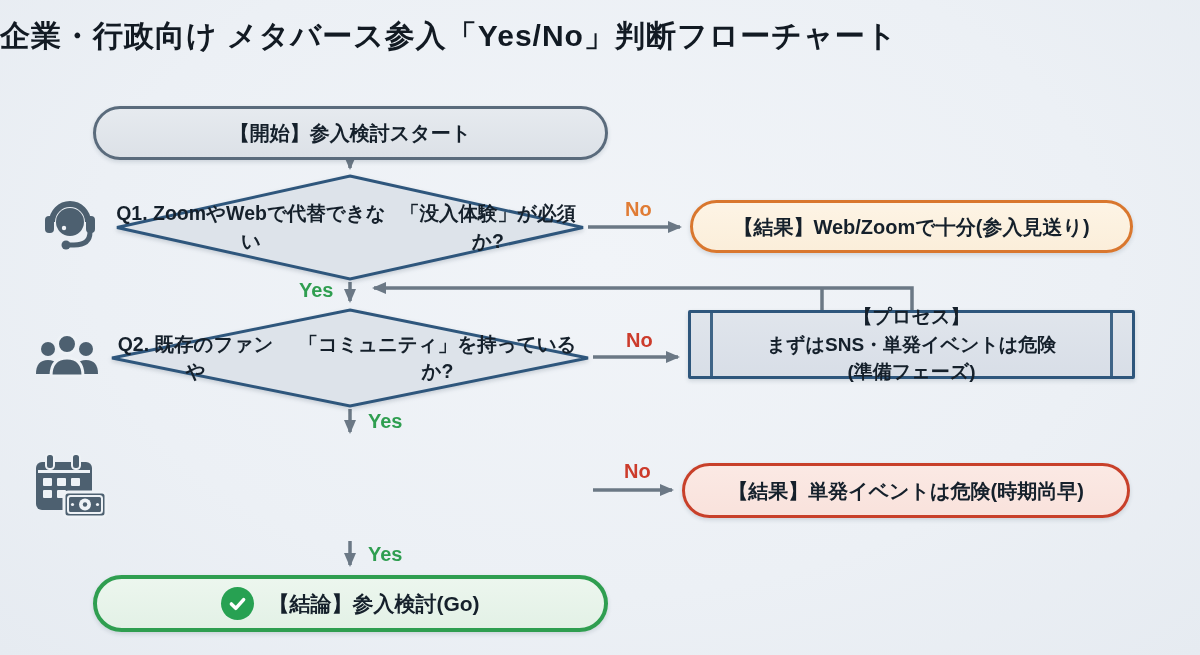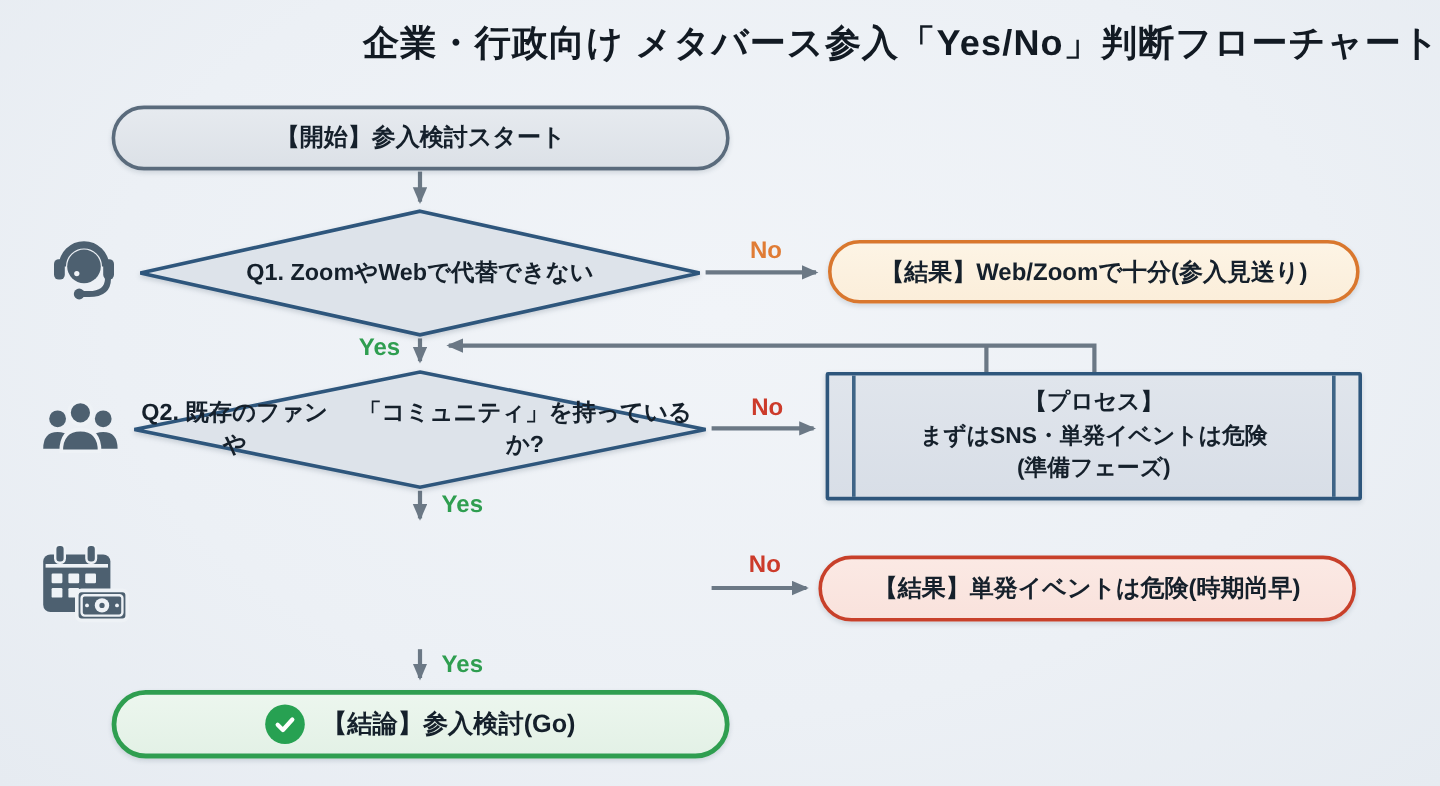--- a/index.html
+++ b/index.html
@@ -6,43 +6,43 @@
   body{
     font-family:"Liberation Sans","DejaVu Sans",sans-serif;
     background:#e9edf2;
   }
   .canvas{
     position:relative;width:1200px;height:655px;overflow:hidden;
     background:radial-gradient(ellipse at 50% 40%, #f1f4f8 0%, #ecf0f5 60%, #e6ebf1 100%);
     color:#15202b;
   }
   .title{
-    position:absolute;left:0;top:16px;width:100%;text-align:right;
+    position:absolute;left:0;top:16px;width:100%;text-align:left;
     font-size:30px;font-weight:800;letter-spacing:1px;color:#121a23;
   }
   
   .wires{position:absolute;left:0;top:0;width:1200px;height:655px;pointer-events:none;}
   
   .node{
     position:absolute;display:flex;align-items:center;justify-content:center;
     text-align:center;font-weight:700;font-size:20px;line-height:1.3;
     box-sizing:border-box;box-shadow:0 2px 4px rgba(40,60,80,.16);
   }
   .start{
-    left:93px;top:88px;width:515px;height:54px;border-radius:28px;
+    left:93px;top:106px;width:515px;height:54px;border-radius:28px;
     background:linear-gradient(180deg,#e6eaef 0%,#dce1e7 100%);
     border:3px solid #5a6b7c;
   }
   .result1{
     left:690px;top:200px;width:443px;height:53px;border-radius:27px;
     background:linear-gradient(180deg,#fdf4e5 0%,#fbeeda 100%);
     border:3px solid #d9772e;font-size:20px;
   }
   .process{
-    left:688px;top:310px;width:447px;height:107px;border-radius:2px;
+    left:688px;top:310px;width:447px;height:69px;border-radius:2px;
     background:linear-gradient(180deg,#e0e5ec 0%,#d8dee7 100%);
     border:3px solid #2e567c;font-size:19px;line-height:1.45;
   }
   .process .inner-line{
     position:absolute;top:0;bottom:0;width:3px;background:#2e567c;opacity:.9;
   }
   .process .inner-line.l{left:19px;}
   .process .inner-line.r{right:19px;}
   .result3{
     left:682px;top:463px;width:448px;height:55px;border-radius:28px;
@@ -106,20 +106,21 @@
   <div class="node start">
     <span>【開始】参入検討スタート</span>
   </div>
 
   <div class="diamond" style="left:113px;top:174px;width:474px;height:107px;">
     <svg width="474" height="107" viewBox="0 0 474 107">
       <polygon points="237,2 470,53.5 237,105 4,53.5"></polygon>
     </svg>
     <div class="dtext">
       <div>Q1. ZoomやWebで代替できない</div>
+      <div>「没入体験」が必須か?</div>
     </div>
   </div>
 
   <div class="node result1">
     <span>【結果】Web/Zoomで十分(参入見送り)</span>
   </div>
 
   <div class="diamond" style="left:108px;top:308px;width:484px;height:100px;">
     <svg width="484" height="100" viewBox="0 0 484 100">
       <polygon points="242,2 480,50 242,98 4,50"></polygon>

